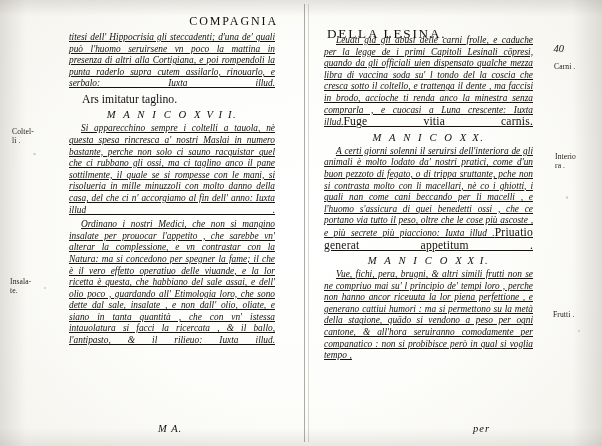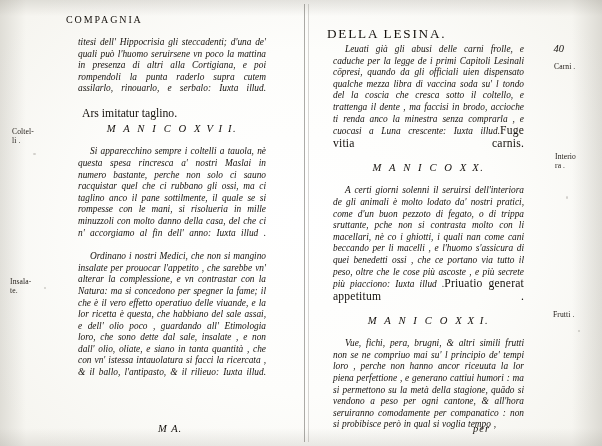--- a/index.html
+++ b/index.html
@@ -68,22 +68,22 @@
 
   .text-block {
     position: absolute;
     top: 0;
   }
   #verso-block { left: 66px; width: 212px; top: 8px; }
   #recto-block { left: 18px; width: 215px; top: 8px; }
 
   
   .running-head {
-    text-align: left;
-    font-size: 10px;
+    text-align: right;
+    font-size: 12px;
     letter-spacing: 1.9px;
     font-weight: 400;
     font-variant: normal;
     margin: 6px 0 1px 0;
     white-space: nowrap;
   }
   #recto-head-row {
     position: relative;
     height: 18px;
     margin-top: 6px;
@@ -112,29 +112,30 @@
     font-style: italic;
     margin: 3px 0 1px 0;
     white-space: nowrap;
   }
   .section-head .numeral {
     font-style: italic;
     letter-spacing: 1.6px;
   }
 
   p.body {
-    margin: 12px;
+    margin: 3px;
     font-style: italic;
     font-size: 9.35px;
     line-height: 11.6px;
     text-align: justify;
     text-align-last: justify;
     word-spacing: .4px;
     -webkit-hyphens: none;
     hyphens: none;
+    text-decoration: underline;
   }
   p.body.first { text-indent: 12px; }
   p.body.last-ragged { text-align-last: left; }
 
   
   .latin {
     font-style: normal;
     font-size: 11.6px;
     letter-spacing: .2px;
   }

